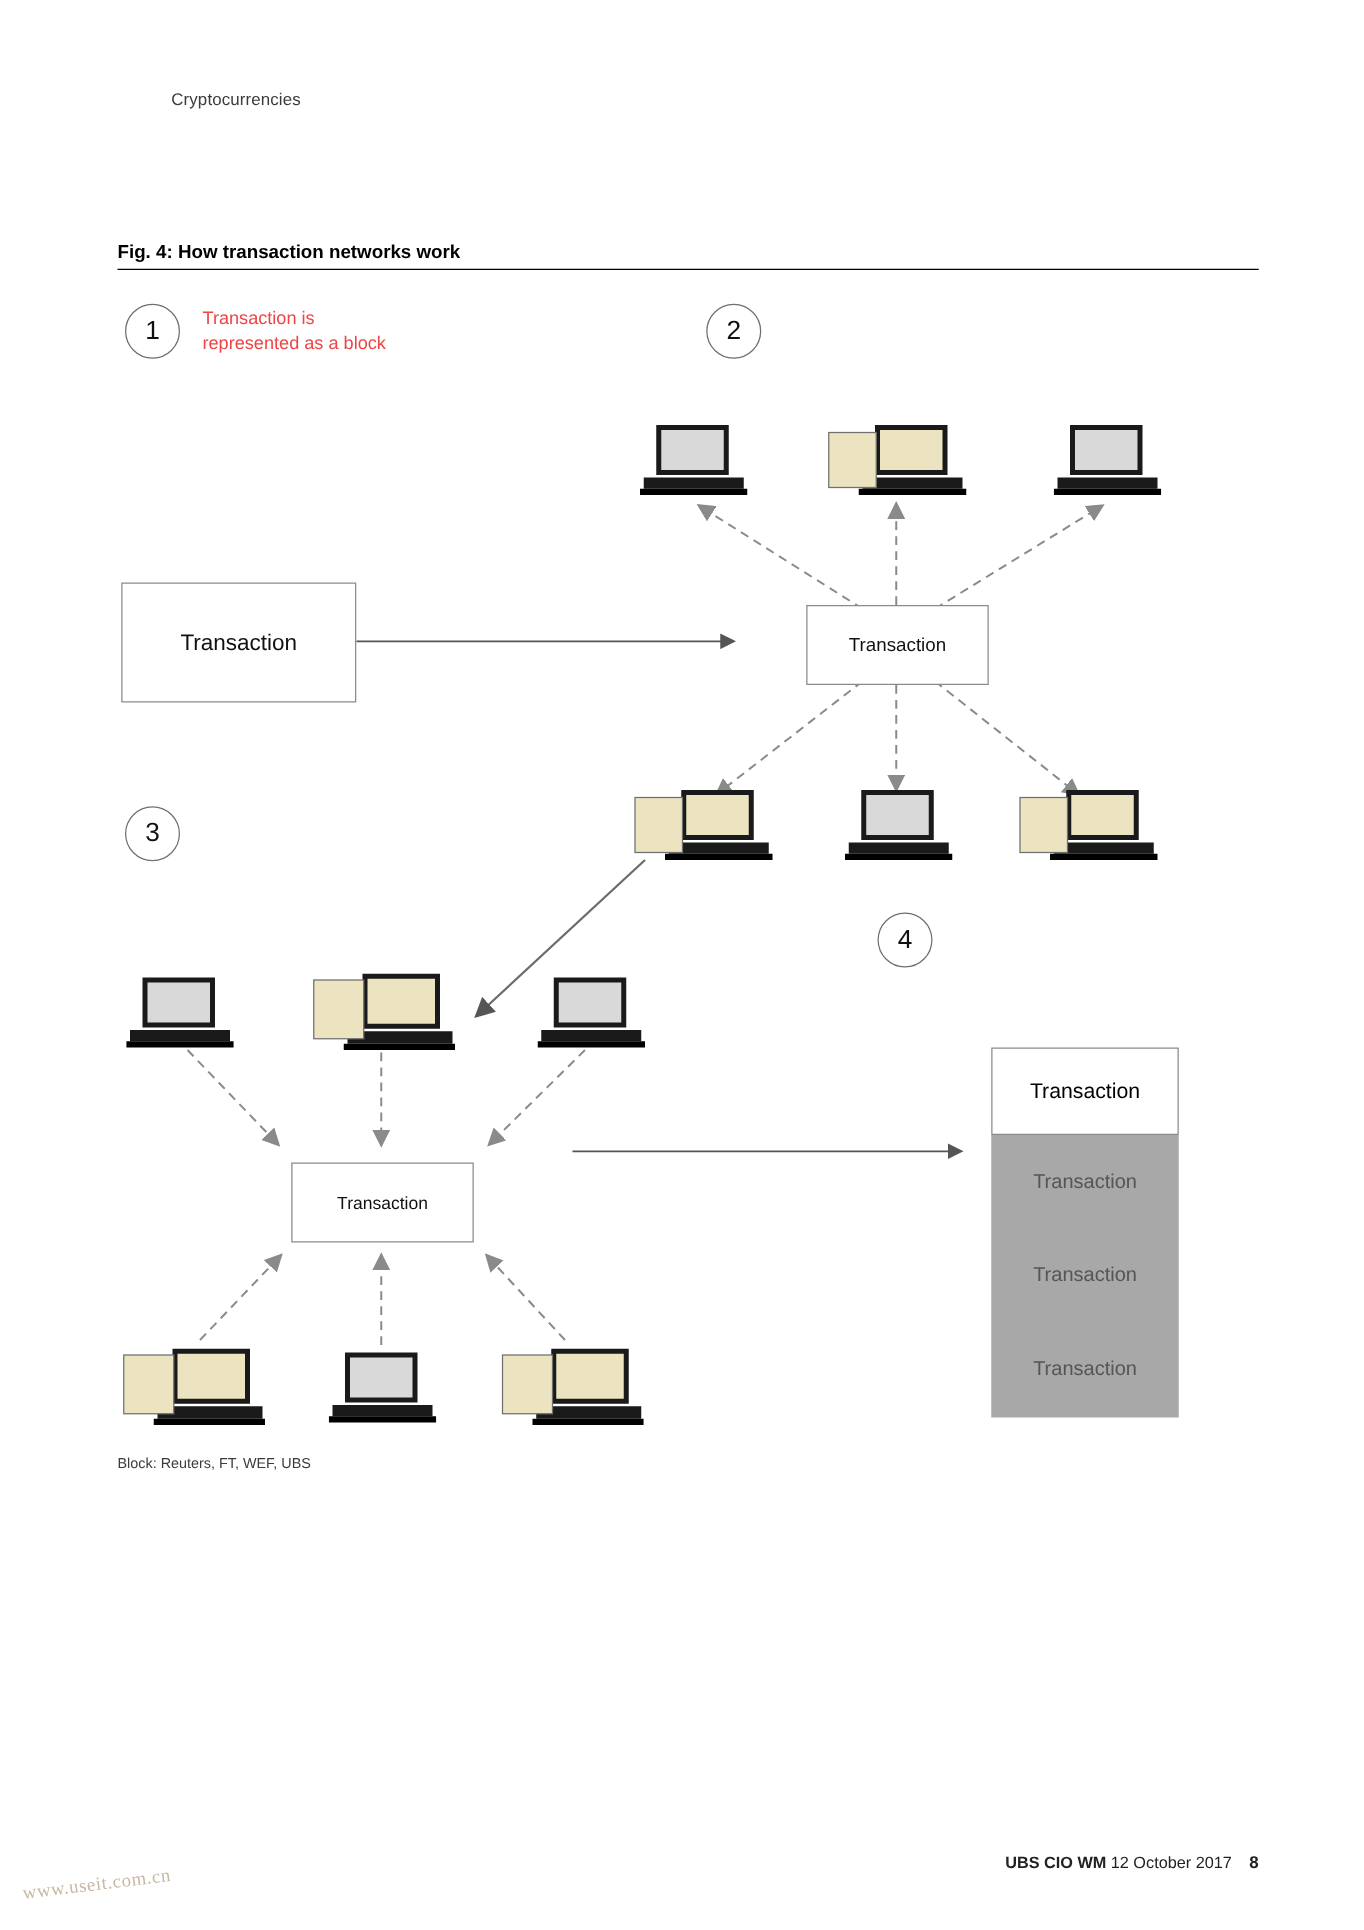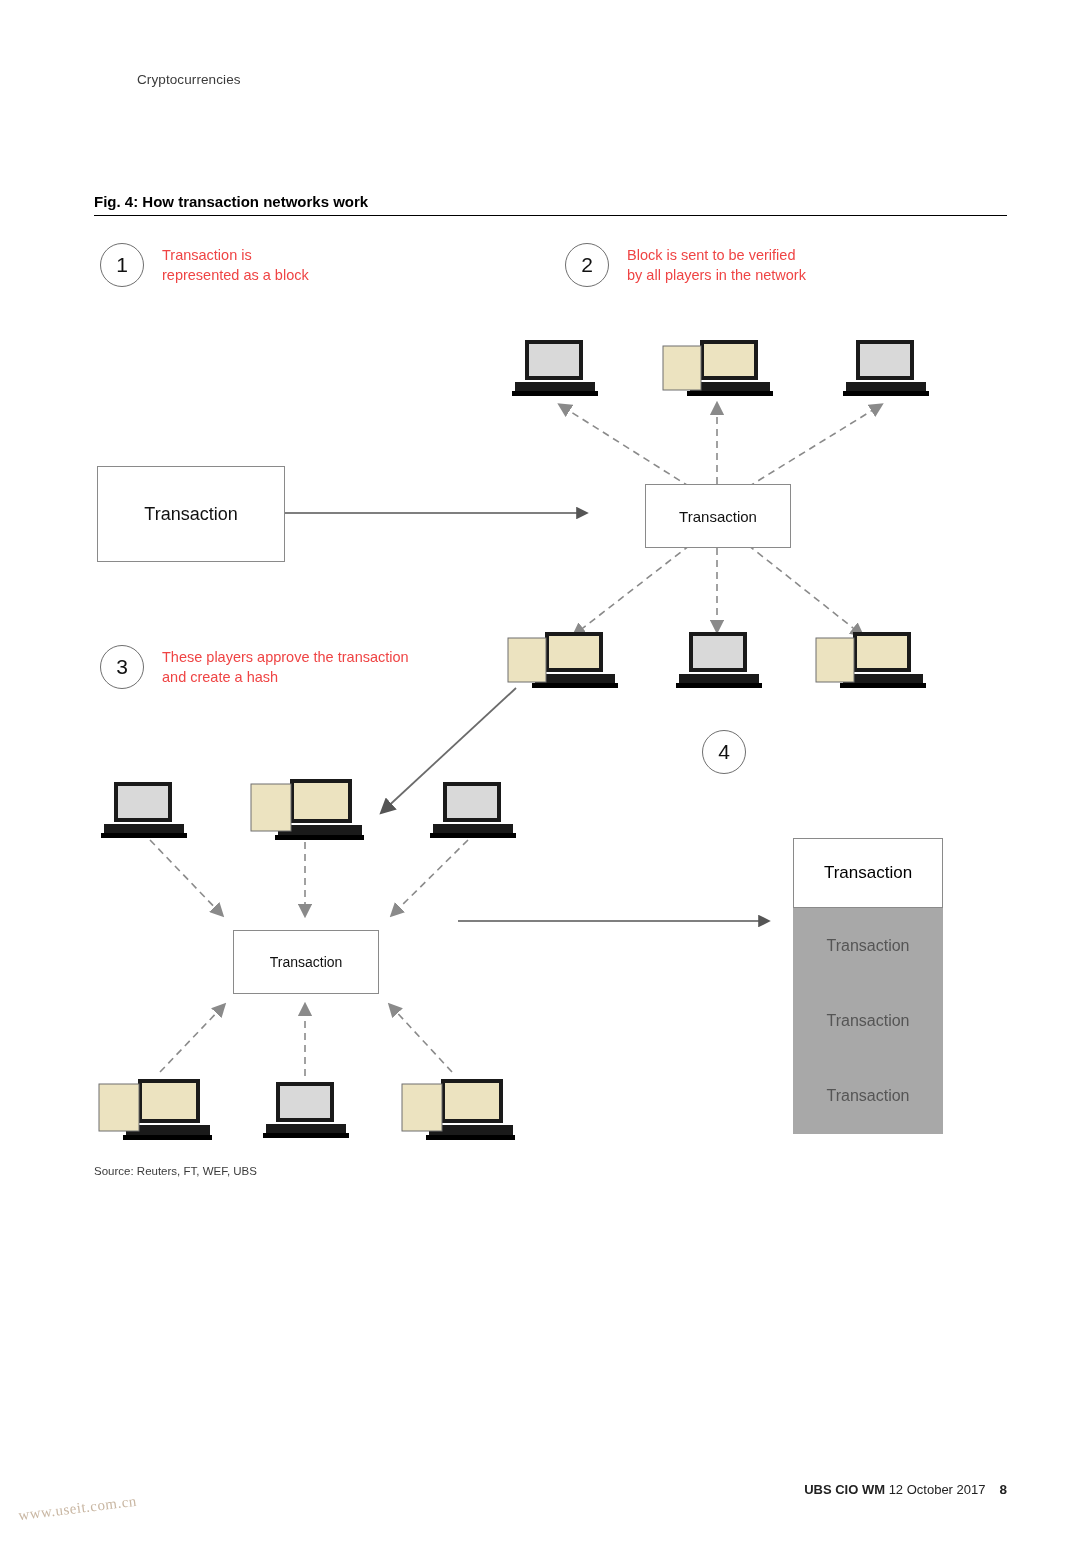--- a/index.html
+++ b/index.html
@@ -212,28 +212,24 @@
   </svg>
 
   <div class="step" style="left:100px; top:243px; width:400px; height:60px;">
     <div class="circle">1</div>
     <div class="steptext">Transaction is
 represented as a block</div>
   </div>
 
   <div class="step" style="left:565px; top:243px; width:420px; height:60px;">
     <div class="circle">2</div>
-    <div class="steptext">Block is sent to be verified
-by all players in the network</div>
   </div>
 
   <div class="step" style="left:100px; top:645px; width:420px; height:60px;">
     <div class="circle">3</div>
-    <div class="steptext">These players approve the transaction
-and create a hash</div>
   </div>
 
   <div class="step" style="left:702px; top:730px; width:320px; height:60px;">
     <div class="circle">4</div>
   </div>
 
   <div class="tbox big" style="left:97px; top:466px; width:188px; height:96px;">Transaction</div>
 
   <div class="tbox mid" style="left:645px; top:484px; width:146px; height:64px;">Transaction</div>
 
@@ -355,21 +351,21 @@
   <div class="laptop" style="left:399px; top:1075px; width:116px; height:68px;">
     <svg width="116" height="68" viewBox="0 0 116 68">
       <rect x="42" y="4" width="62" height="44" fill="#1a1a1a"></rect>
       <rect x="46" y="8" width="54" height="36" fill="#ece3c0"></rect>
       <rect x="30" y="50" width="84" height="10" fill="#1a1a1a"></rect>
       <rect x="27" y="60" width="89" height="5" fill="#000000"></rect>
       <rect x="3" y="9" width="40" height="47" fill="#ece3c0" stroke="#6f6f6f" stroke-width="1"></rect>
     </svg>
   </div>
 
-  <div class="source">Source: Reuters, FT, WEF, UBS</div>
+  <div class="source">Block: Reuters, FT, WEF, UBS</div>
 
   <div class="footer">
     <b>UBS CIO WM</b><span> 12 October 2017</span><span class="pageno">8</span>
   </div>
 
   <div class="watermark">www.useit.com.cn</div>
 
 </div>
 
 </body></html>

